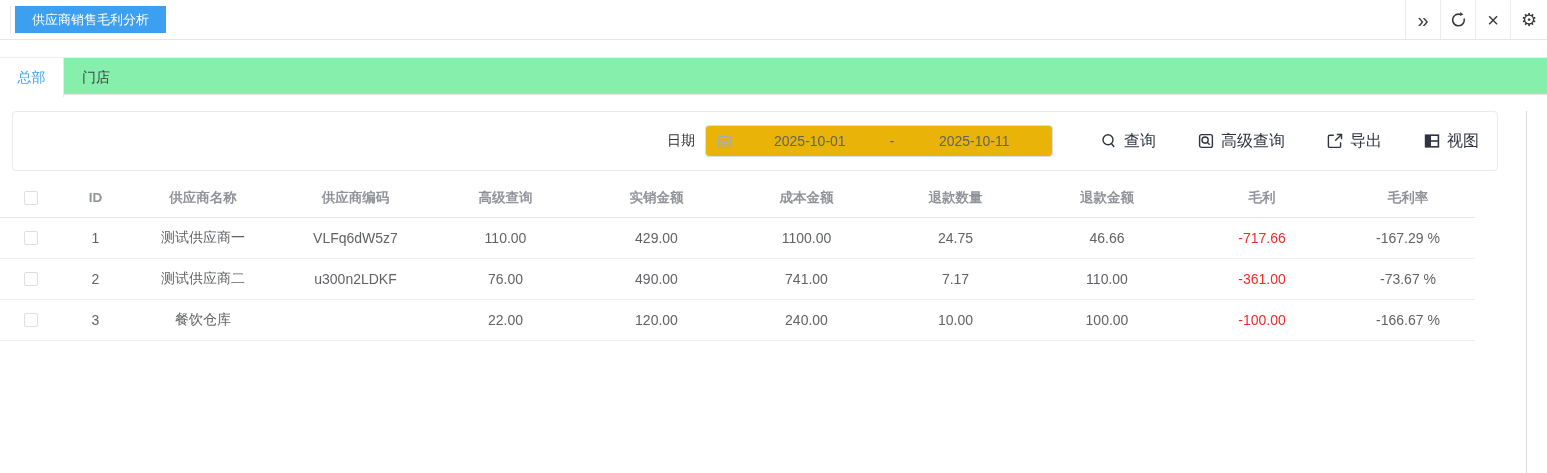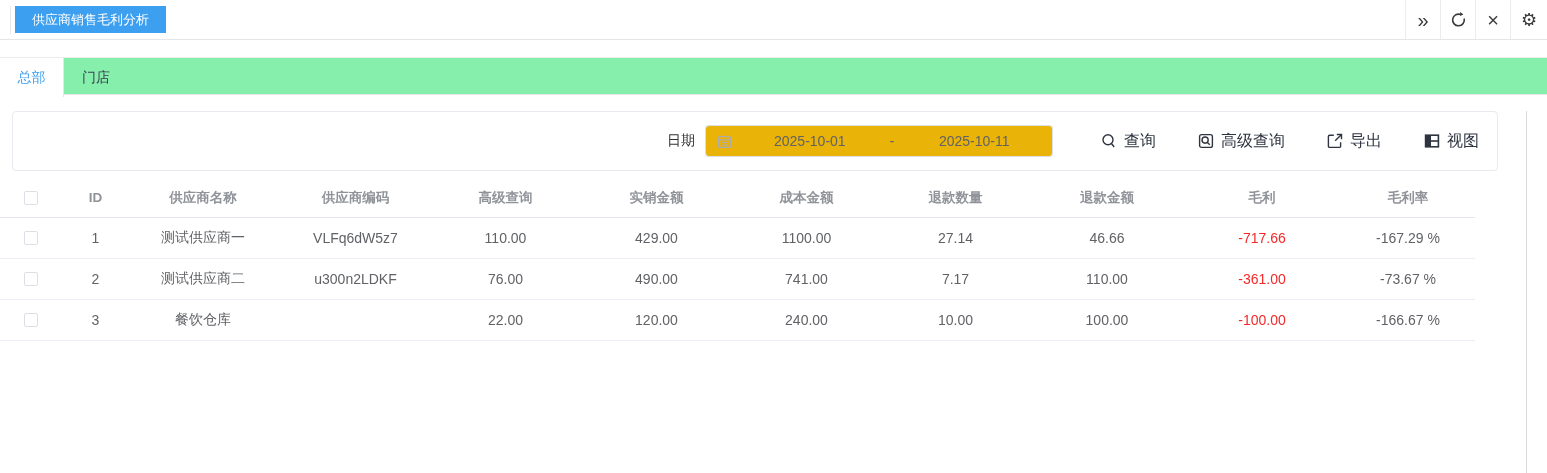--- a/index.html
+++ b/index.html
@@ -177,21 +177,21 @@
         <tr>
       <td class="cbx-cell">
             <div class="checkbox"></div>
           </td>
       <td>1</td>
       <td>测试供应商一</td>
       <td>VLFq6dW5z7</td>
       <td>110.00</td>
       <td>429.00</td>
       <td>1100.00</td>
-      <td>27.14</td>
+      <td>24.75</td>
       <td>46.66</td>
       <td class="neg">-717.66</td>
       <td>-167.29 %</td>
     </tr>
         <tr>
       <td class="cbx-cell">
             <div class="checkbox"></div>
           </td>
       <td>2</td>
       <td>测试供应商二</td>

